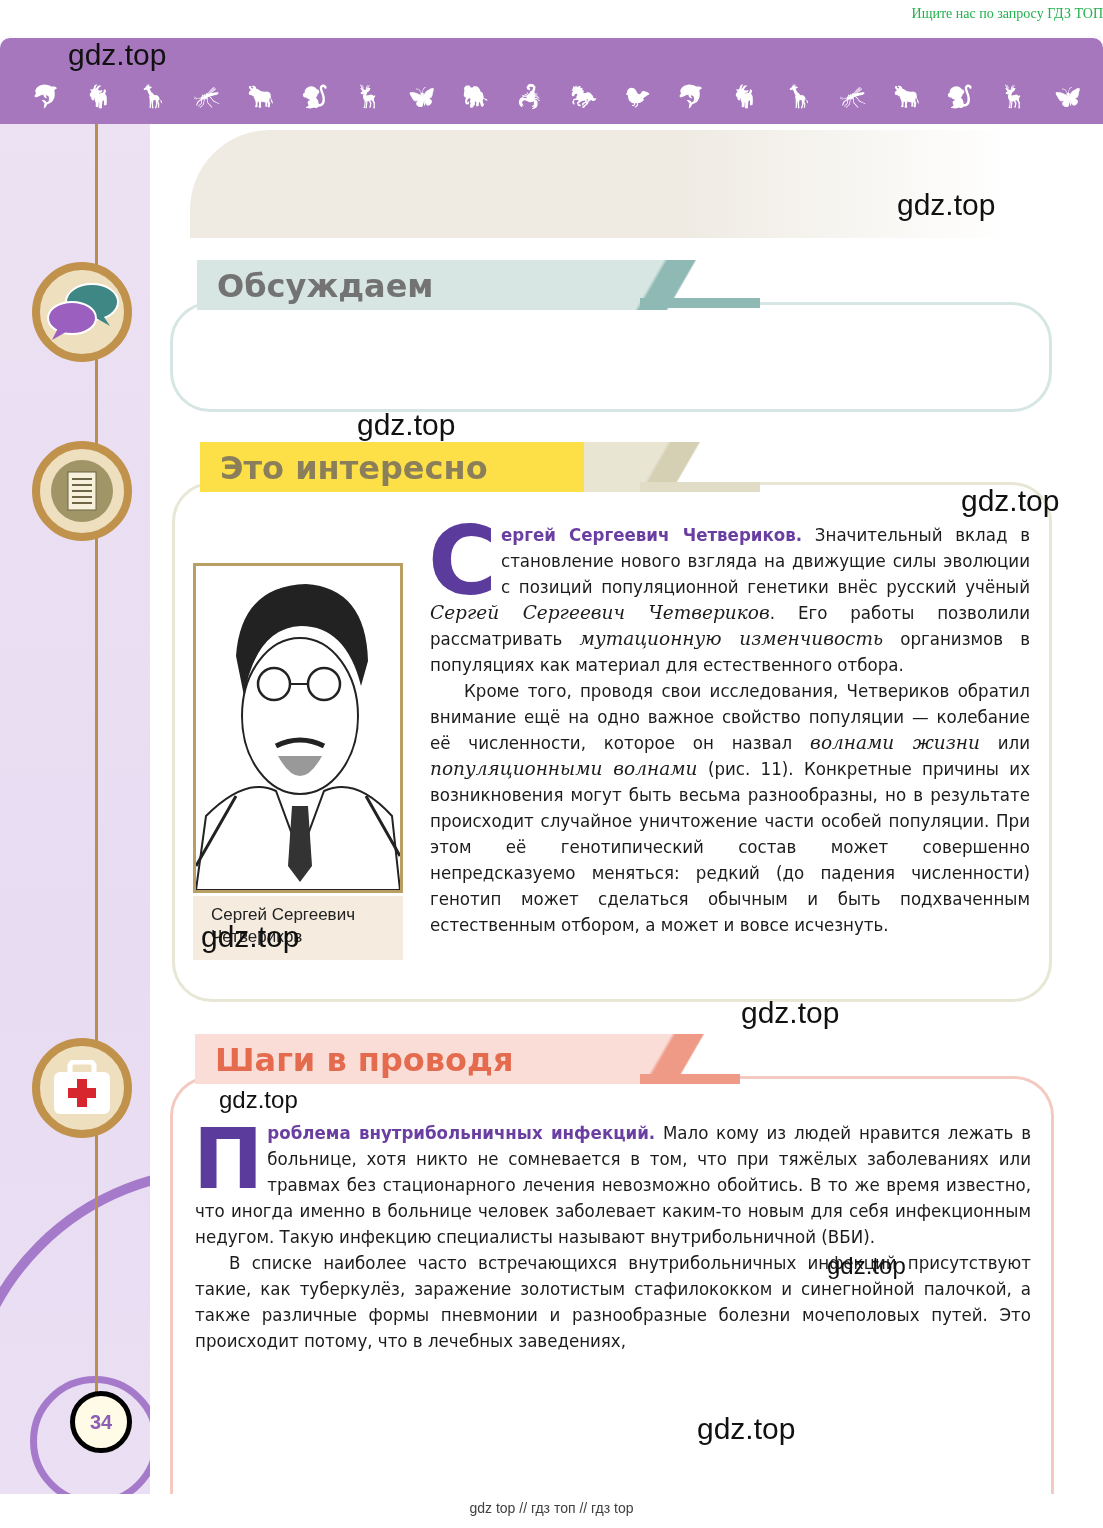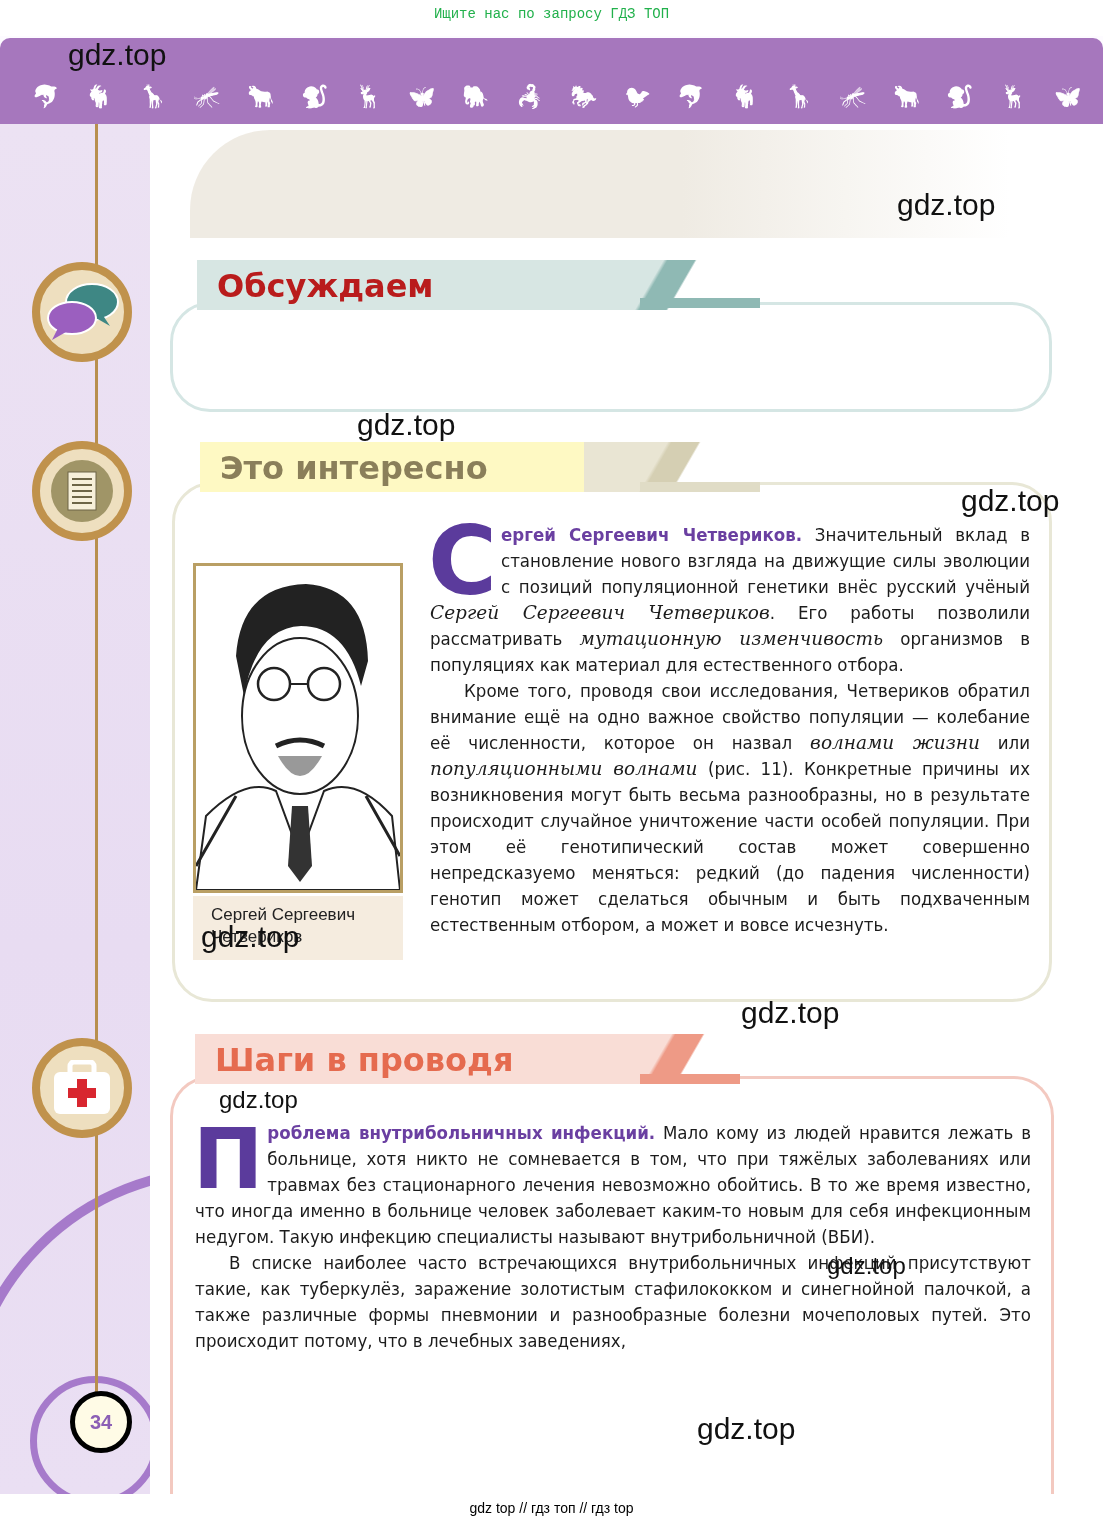--- a/index.html
+++ b/index.html
@@ -1,17 +1,17 @@
 <!DOCTYPE html>
 <html><head>
 <meta charset="utf-8">
 <style>
   * { box-sizing: border-box; margin: 0; padding: 0; }
   body { width: 1103px; height: 1528px; background: #ffffff; position: relative; overflow: hidden; font-family: "DejaVu Sans", sans-serif; }
-  .topnote { position: absolute; top: 6px; left: 0; width: 1103px; text-align: center; font-family: Liberation Mono, monospace; font-size: 14px; color: #22b14c; }
+  .topnote { position: absolute; top: 6px; left: 0; width: 1103px; text-align: right; font-family: Liberation Serif, serif; font-size: 14px; color: #22b14c; }
   .page { position: absolute; top: 36px; left: 0; width: 1103px; height: 1458px; background: #fdfbff; overflow: hidden; }
   .banner { position: absolute; top: 2px; left: 0; width: 1103px; height: 86px; background: #a677bd; border-radius: 10px 10px 0 0; }
   .animals { position: absolute; top: 46px; left: 32px; width: 1050px; display: flex; justify-content: space-between; color: #ffffff; font-size: 22px; line-height: 26px; }
   .left-strip { position: absolute; top: 88px; left: 0; width: 150px; height: 1370px; background: linear-gradient(180deg,#ece2f3 0%,#e8dcf2 60%,#eadff3 100%); }
   .vline { position: absolute; top: 88px; left: 95px; width: 3px; height: 1290px; background: #b88f4e; }
   .medallion { position: absolute; left: 32px; width: 100px; height: 100px; border-radius: 50%; background: #eedfbf; border: 8px solid #c0924c; display: flex; align-items: center; justify-content: center; }
   .wheel { position: absolute; left: -40px; top: 1130px; width: 520px; height: 520px; border-radius: 50%; border: 10px solid #9a68c3; opacity: 0.85; }
   .wheel2 { position: absolute; left: 30px; top: 1340px; width: 130px; height: 130px; border-radius: 50%; border: 7px solid #9a68c3; opacity: .85; }
   .pagenum { position: absolute; left: 70px; top: 1355px; width: 62px; height: 62px; border-radius: 50%; background: #fffbe6; border: 5px solid #000000; display: flex; align-items: center; justify-content: center; font-family: "Liberation Sans", sans-serif; font-weight: bold; font-size: 20px; color: #8c5fb5; }
   .content-bg { position: absolute; top: 88px; left: 150px; width: 953px; height: 1370px; background: #ffffff; }
@@ -21,21 +21,21 @@
   .box { position: absolute; border-radius: 40px; background: #fff; }
   .tab { position: absolute; height: 50px; font-family: "DejaVu Sans", sans-serif; font-weight: bold; font-size: 32px; padding-left: 20px; line-height: 52px; }
   .tab-diag { position: absolute; height: 50px; width: 180px; }
   .bodytext { position: absolute; font-family: "DejaVu Sans Condensed","DejaVu Sans", sans-serif; font-size: 18.5px; line-height: 26px; color: #1c1c1c; text-align: justify; }
   .bodytext .bold-lead { color: #6a3fa1; font-weight: bold; }
   .bodytext i { font-family: "DejaVu Serif", serif; font-style: italic; }
   .dropcap { float: left; font-family: "DejaVu Sans", sans-serif; font-weight: bold; color: #5b3b9c; font-size: 94px; line-height: 72px; margin: 4px 4px 0 -2px; }
   .indent { text-indent: 34px; }
   .portrait { position: absolute; top: 527px; left: 193px; width: 210px; height: 330px; border: 3px solid #b99f64; background: #fff; overflow: hidden; }
   .caption { position: absolute; top: 860px; left: 193px; width: 210px; height: 64px; background: #f5ecdf; padding: 8px 18px; font-family: "Liberation Sans", sans-serif; font-size: 17px; line-height: 22px; color: #222; }
-  .footer { position: absolute; top: 1500px; left: 0; width: 1103px; text-align: center; font-family: "Liberation Sans", sans-serif; font-size: 14px; color: #000000; }
+  .footer { position: absolute; top: 1500px; left: 0; width: 1103px; text-align: center; font-family: "Liberation Sans", sans-serif; font-size: 14px; color: #404040; }
 </style>
 </head>
 <body>
 
 <div class="topnote">Ищите нас по запросу ГДЗ ТОП</div>
 
 <div class="page">
   <div class="banner">
     <div class="animals" id="animals">
         <span style="filter: brightness(0) invert(1);">🐬</span>
@@ -96,26 +96,26 @@
       <rect x="25" y="19" width="10" height="28" fill="#d8262f"></rect>
       <rect x="16" y="28" width="28" height="10" fill="#d8262f"></rect>
     </svg>
   </div>
 
   <div class="pagenum">34</div>
 
   <div class="title-band"></div>
 
   <div class="box" style="top:266px;left:170px;width:882px;height:110px;border:3px solid #d5e6e4;"></div>
-  <div class="tab" style="top:224px;left:197px;width:400px;background:#d7e6e3;color:#b91c1c;">Обсуждаем</div>
+  <div class="tab" style="top:224px;left:197px;width:400px;background:#d7e6e3;color:#737373;">Обсуждаем</div>
   <div class="tab-diag" style="top:224px;left:580px;background:linear-gradient(120deg,#d7e6e3 0%,#d7e6e3 40%,#8fb9b4 42%,#8fb9b4 55%,transparent 56%);"></div>
   <div style="position:absolute;top:262px;left:640px;width:120px;height:10px;background:#8fb9b4;"></div>
 
   <div class="box" style="top:446px;left:172px;width:880px;height:520px;border:3px solid #e8e7d6;"></div>
-  <div class="tab" style="top:406px;left:200px;width:400px;background:#fef9c3;color:#8a7f5a;">Это интересно</div>
+  <div class="tab" style="top:406px;left:200px;width:400px;background:#fde047;color:#8a7f5a;">Это интересно</div>
   <div class="tab-diag" style="top:406px;left:584px;background:linear-gradient(120deg,#e9e5d3 0%,#e9e5d3 40%,#d5cfb3 42%,#d5cfb3 55%,transparent 56%);"></div>
   <div style="position:absolute;top:446px;left:640px;width:120px;height:10px;background:#e0dcc6;"></div>
 
   <div class="portrait">
     <svg width="204" height="324" viewBox="0 0 204 324">
       <path d="M40 90 Q45 20 110 18 Q170 22 172 95 L165 120 Q150 60 105 60 Q60 62 48 130 Z" fill="#222"></path>
       <ellipse cx="104" cy="150" rx="58" ry="78" fill="none" stroke="#222" stroke-width="2"></ellipse>
       <circle cx="78" cy="118" r="16" fill="none" stroke="#222" stroke-width="2.5"></circle>
       <circle cx="128" cy="118" r="16" fill="none" stroke="#222" stroke-width="2.5"></circle>
       <line x1="94" y1="118" x2="112" y2="118" stroke="#222" stroke-width="2"></line>

